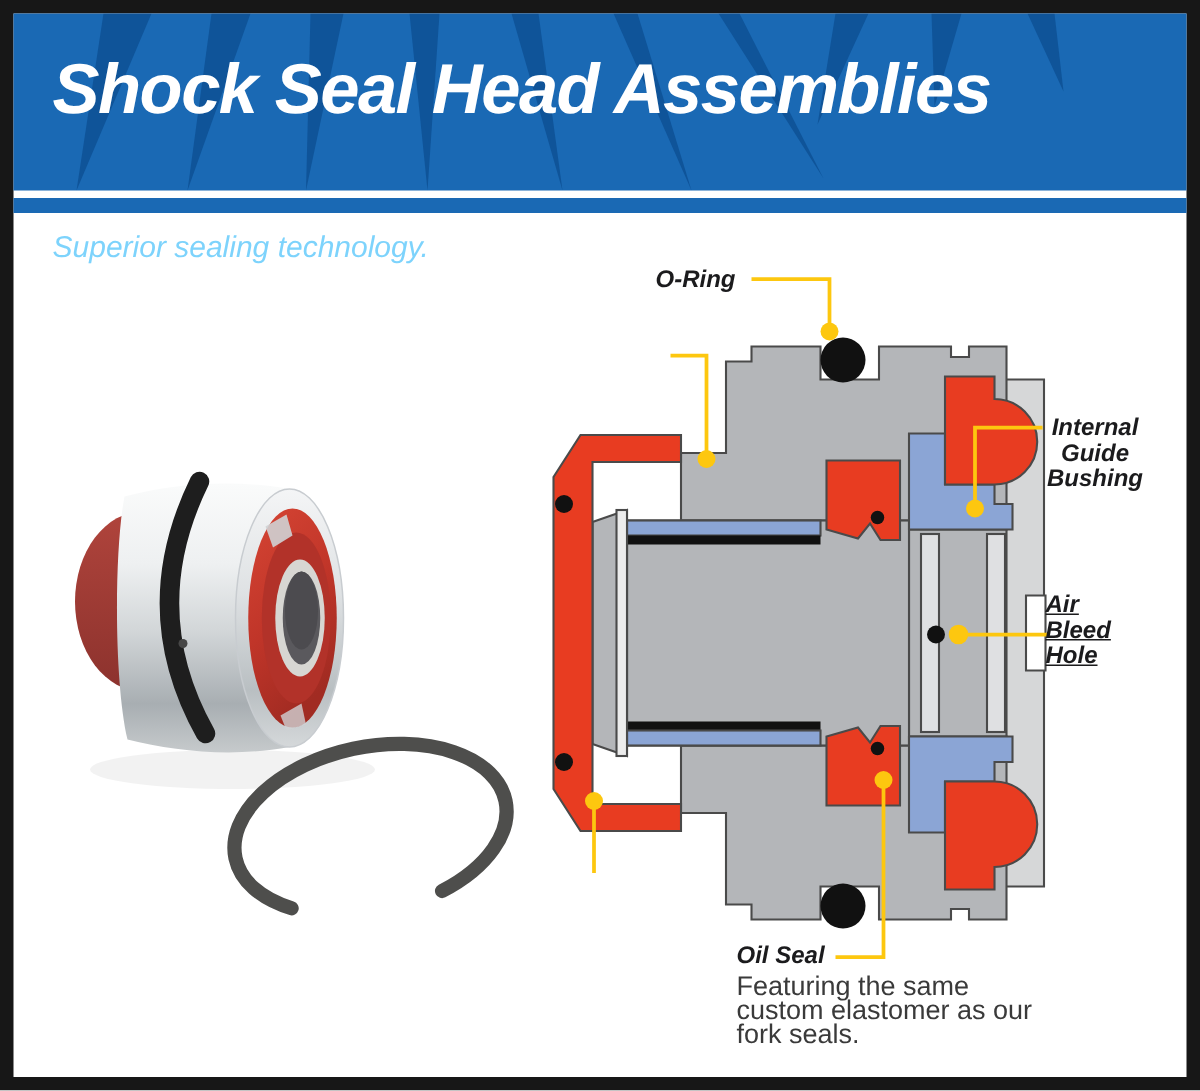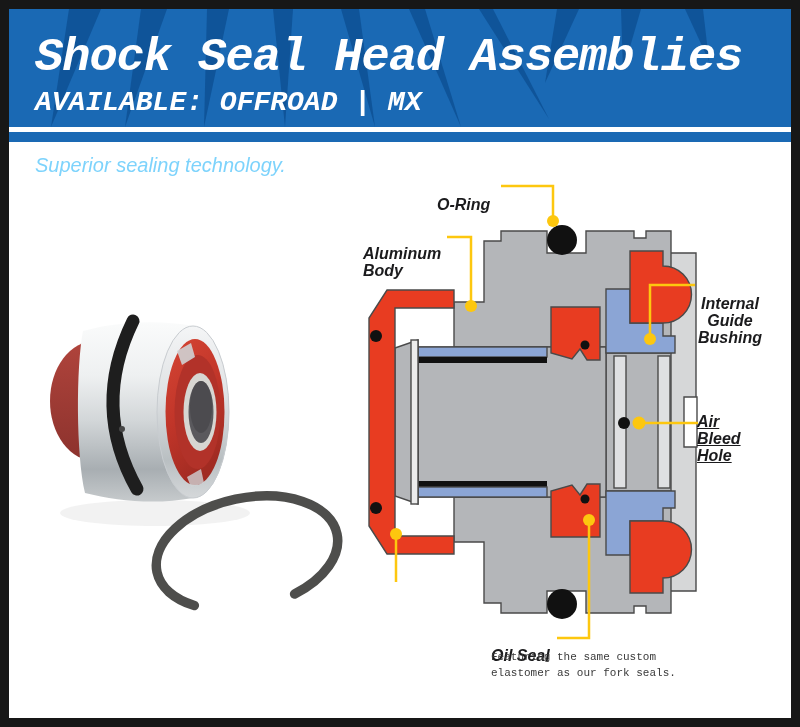--- a/index.html
+++ b/index.html
@@ -1,34 +1,34 @@
 <!DOCTYPE html>
 <html style="--c-banner-blue: #1a69b4; --c-banner-dark-blue: #0f5499; --c-diagram-red: #e83c21; --c-diagram-blue: #8ba5d5; --c-diagram-gray: #b4b6b9; --c-diagram-light-gray: #d6d7d8; --c-diagram-lighter-gray: #dfe0e2; --c-diagram-sliver: #ececec; --c-highlight-yellow: #fdc70f; --c-oring-black: #111111; --c-outline: #4a4a4a;"><head>
 <meta charset="utf-8">
 <style>
   html,body{margin:0;padding:0;}
   .page{position:relative;width:800px;height:727px;background:#171717;overflow:hidden;
         font-family:"Liberation Sans", sans-serif;}
   .content-bg{position:absolute;left:9px;top:9px;right:9px;bottom:9px;background:#ffffff;}
 
   
-  .banner{position:absolute;left:9px;top:9px;width:782px;height:118px;background:var(--c-banner-blue);overflow:hidden;font-family:Liberation Mono, monospace;}
+  .banner{position:absolute;left:9px;top:9px;width:782px;height:118px;background:var(--c-banner-blue);overflow:hidden;}
   .banner svg{position:absolute;left:0;top:0;}
   .banner-title{position:absolute;left:26px;top:22px;color:#fff;font-size:47px;font-weight:bold;
                 font-style:italic;letter-spacing:-1px;white-space:nowrap;}
   .banner-sub{position:absolute;left:26px;top:78px;color:#fff;font-size:28px;font-weight:bold;
               font-style:italic;letter-spacing:0;white-space:nowrap;}
   .stripe{position:absolute;left:9px;top:132px;width:782px;height:10px;background:var(--c-banner-blue);}
 
   
   .tagline{position:absolute;left:35px;top:153px;font-size:20px;font-style:italic;color:#7dd3fc;line-height:25px;}
 
   
-  .dlabel{position:absolute;font-size:16px;font-weight:bold;font-style:italic;color:#1b1b1d;line-height:17px;margin-top:18px;}
-  .dcaption{position:absolute;font-size:11px;color:#3a3a3a;line-height:16px;width:215px;font-family:Liberation Mono, monospace;}
+  .dlabel{position:absolute;font-size:16px;font-weight:bold;font-style:italic;color:#1b1b1d;line-height:17px;}
+  .dcaption{position:absolute;font-size:18px;color:#3a3a3a;line-height:16px;width:215px;}
 
   
   .ol{stroke:var(--c-outline);stroke-width:1.4;}
   .f-gray{fill:var(--c-diagram-gray);}
   .f-lgray{fill:var(--c-diagram-light-gray);}
   .f-xlgray{fill:var(--c-diagram-lighter-gray);}
   .f-sliver{fill:var(--c-diagram-sliver);}
   .f-white{fill:#ffffff;}
   .f-red{fill:var(--c-diagram-red);}
   .f-blue{fill:var(--c-diagram-blue);}
@@ -52,21 +52,20 @@
         <path d="M264,0 L284,0 L276,118 Z"></path>
         <path d="M332,0 L350,0 L366,118 Z"></path>
         <path d="M400,0 L416,0 L452,118 Z"></path>
         <path d="M470,0 L484,0 L540,110 Z"></path>
         <path d="M548,0 L570,0 L536,74 Z"></path>
         <path d="M612,0 L632,0 L614,62 Z"></path>
         <path d="M676,0 L694,0 L700,52 Z"></path>
       </g>
     </svg>
     <div class="banner-title">Shock Seal Head Assemblies</div>
-    <div class="banner-sub">AVAILABLE: OFFROAD | MX</div>
   </div>
   <div class="stripe"></div>
 
   <div class="tagline">
     <div>Superior sealing technology.</div>
   </div>
 
   <svg style="position:absolute;left:25px;top:295px;" width="330" height="345" viewBox="0 0 330 345">
     <defs>
       <linearGradient id="gBody" x1="0" y1="0" x2="0" y2="1">
@@ -164,18 +163,17 @@
     <circle class="ldot" cx="295" cy="149" r="6"></circle>
     <line class="lead" x1="284" y1="233" x2="343" y2="233"></line>
     <circle class="ldot" cx="284" cy="233" r="6.5"></circle>
     <line class="lead" x1="41" y1="344" x2="41" y2="392"></line>
     <circle class="ldot" cx="41" cy="344" r="6"></circle>
     <polyline class="lead" points="202,448 234,448 234,331"></polyline>
     <circle class="ldot" cx="234" cy="330" r="6"></circle>
   </svg>
 
   <div class="dlabel" style="left:437px;top:178px;">O-Ring</div>
-  <div class="dlabel" style="left:363px;top:227px;width:80px;">Aluminum Body</div>
   <div class="dlabel" style="left:695px;top:277px;width:70px;text-align:center;">Internal Guide Bushing</div>
   <div class="dlabel" style="left:697px;top:395px;width:50px;text-decoration:underline;">Air Bleed Hole</div>
   <div class="dlabel" style="left:491px;top:629px;text-align:right;">Oil Seal</div>
   <div class="dcaption" style="left:491px;top:649px;">Featuring the same custom elastomer as our fork seals.</div>
 </div>
 
 </body></html>

